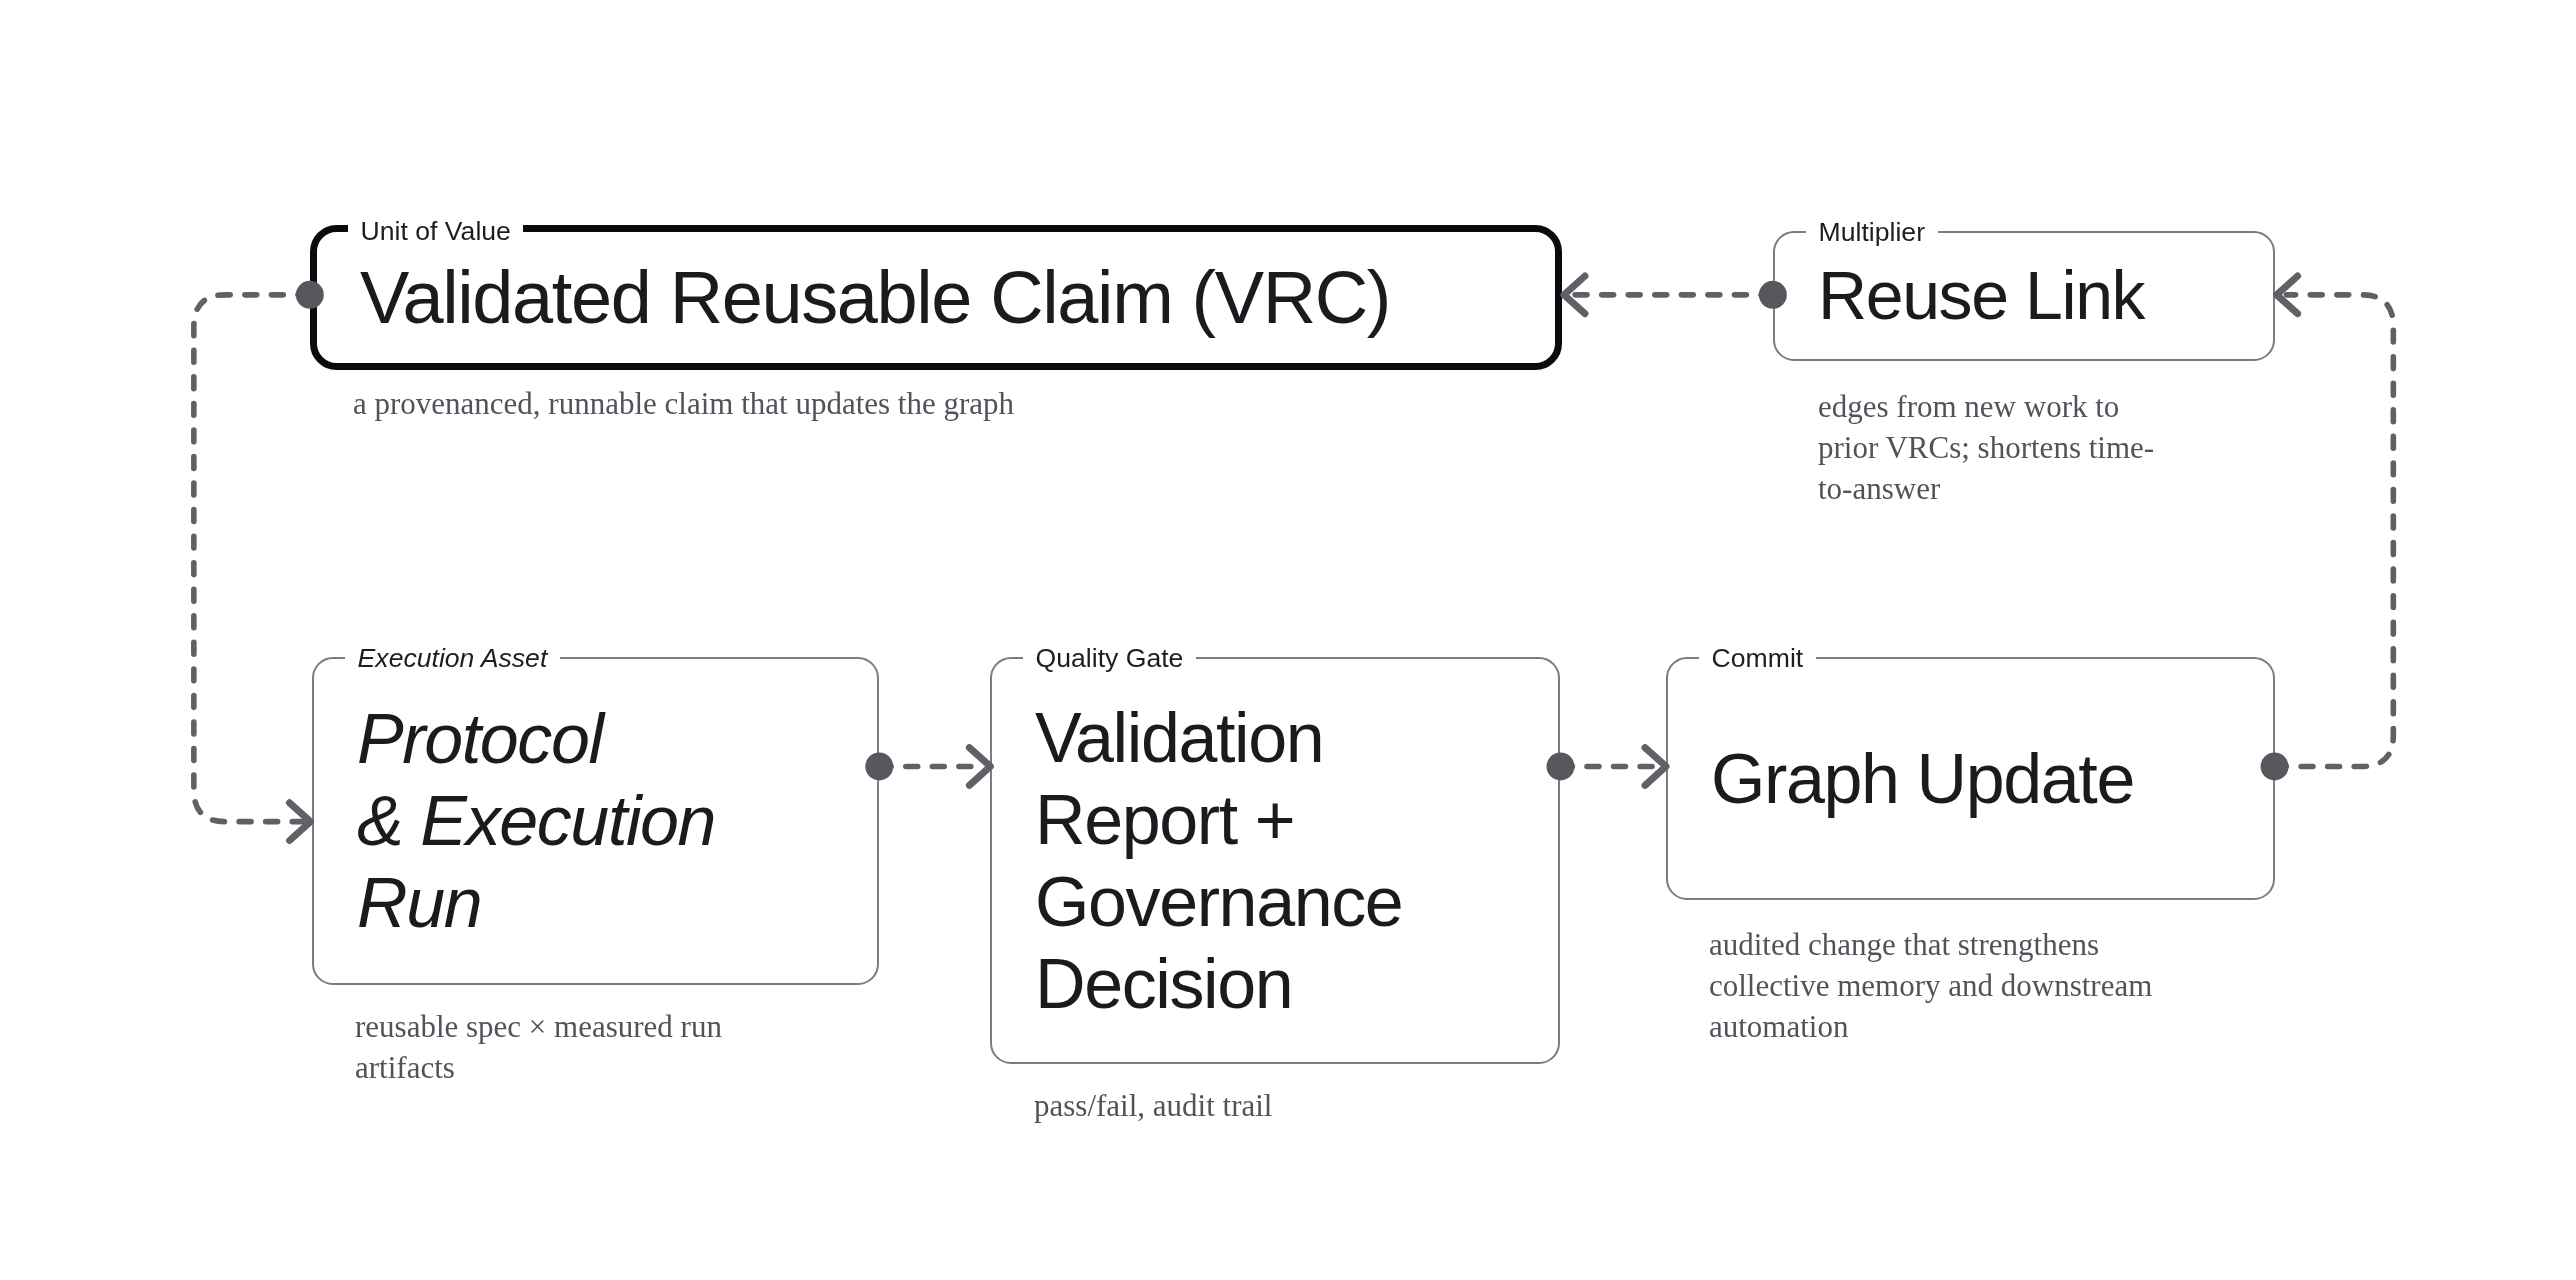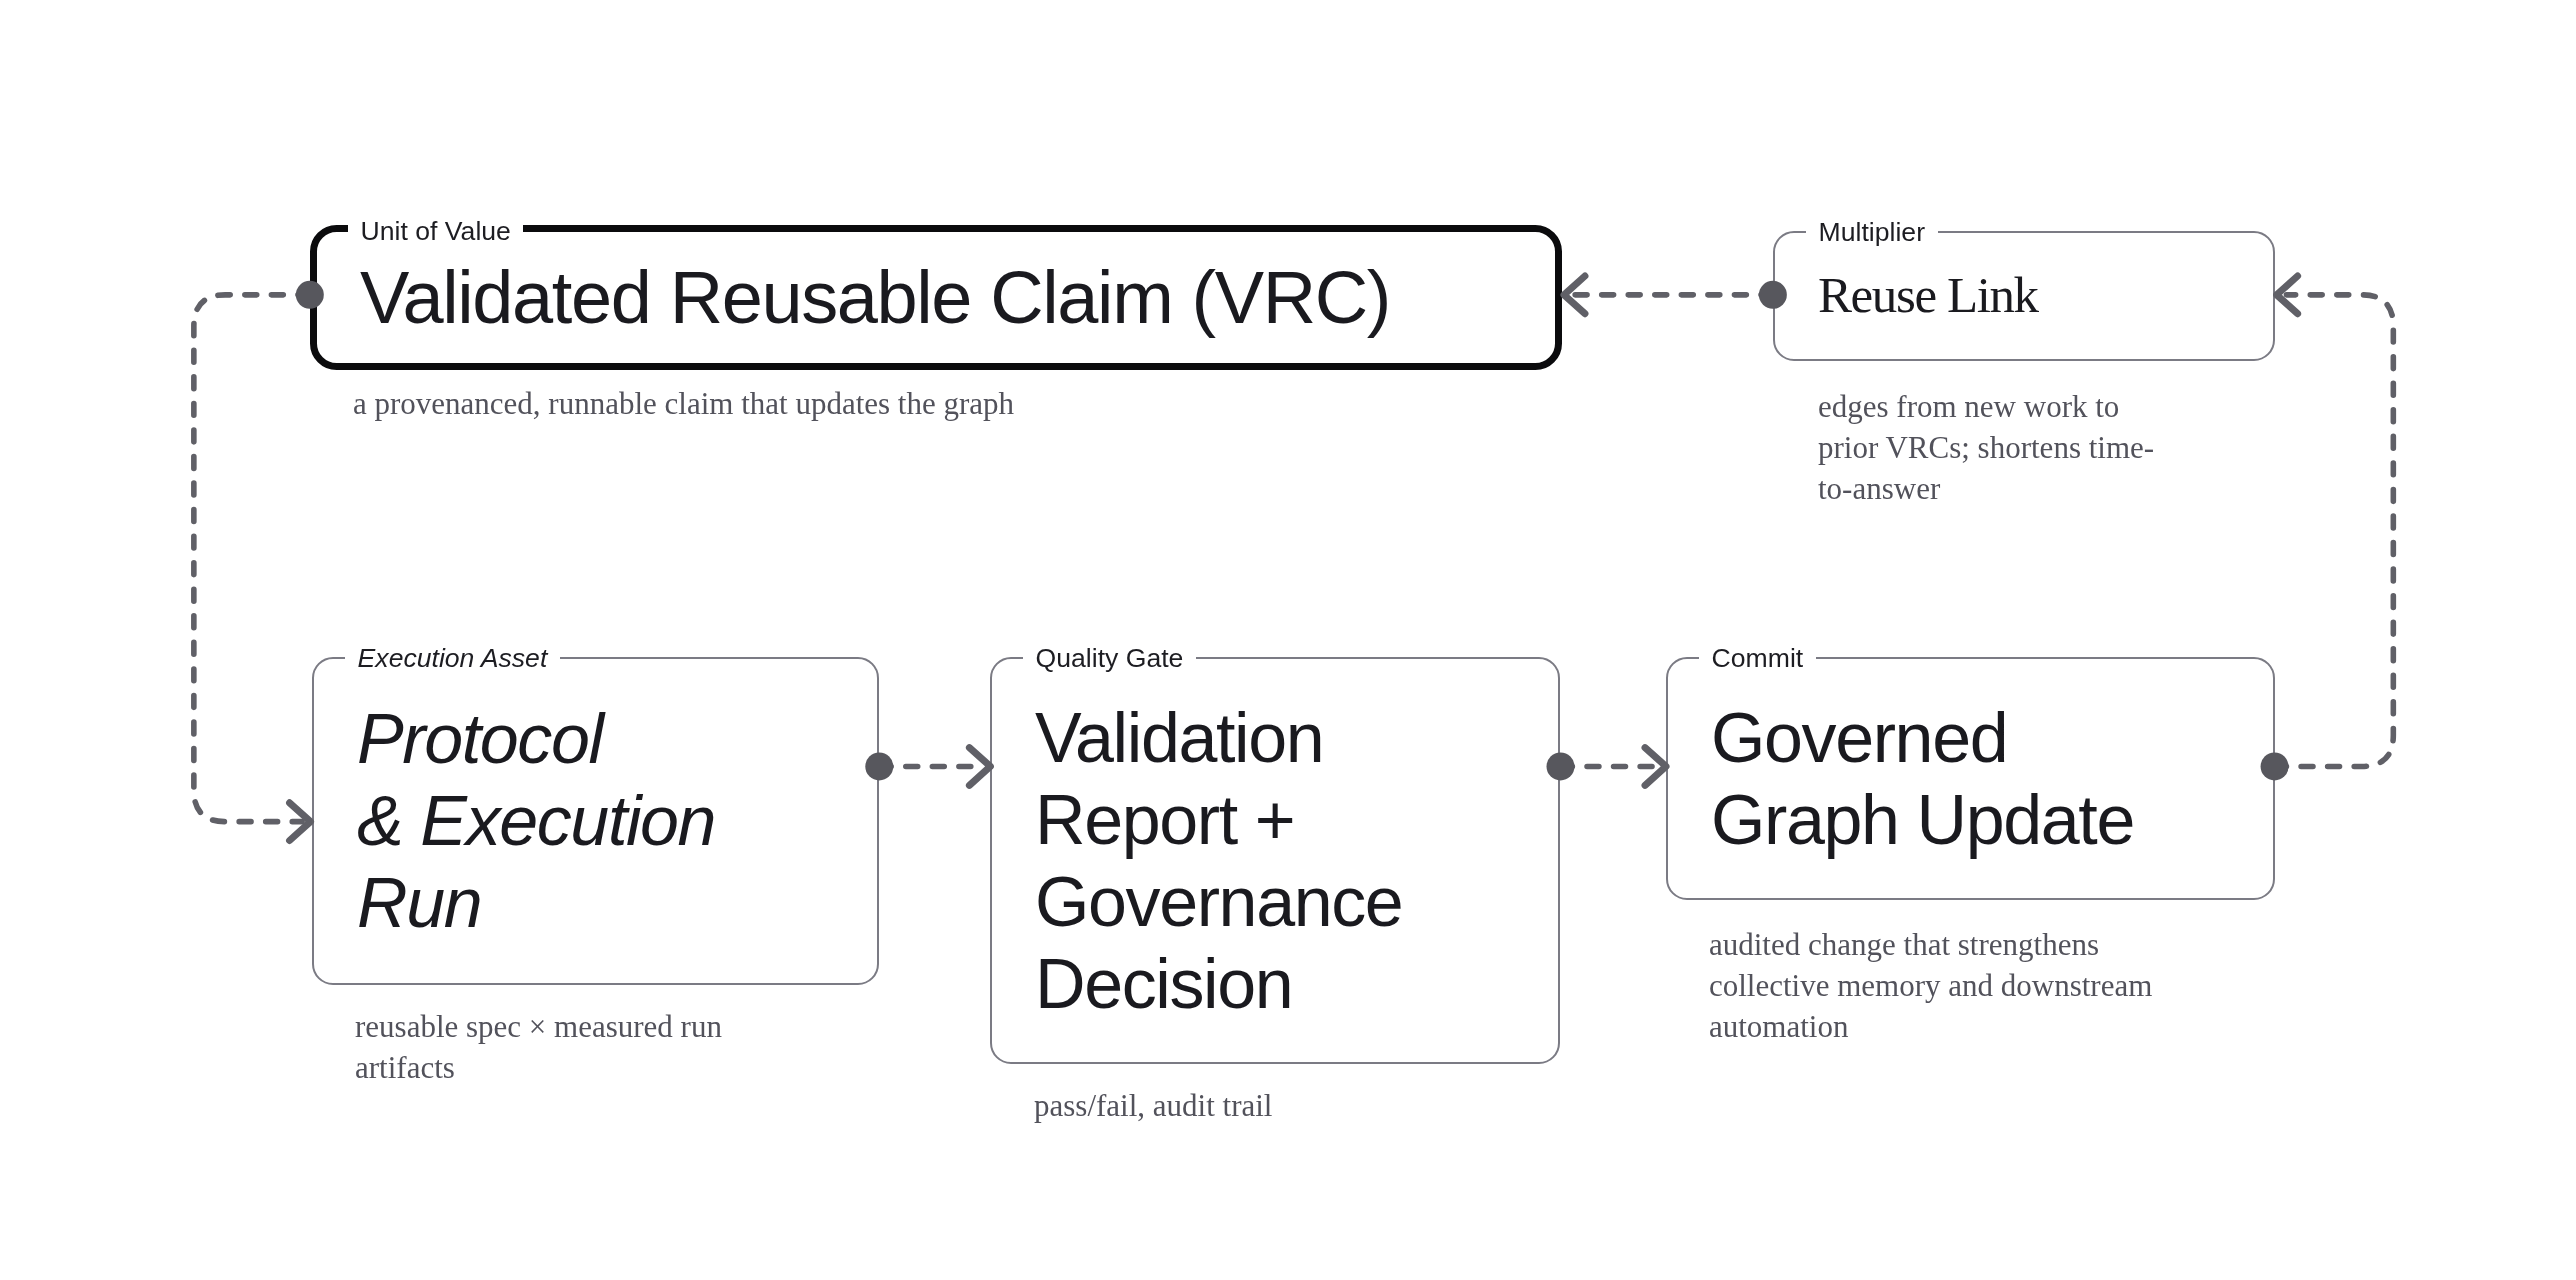--- a/index.html
+++ b/index.html
@@ -92,21 +92,21 @@
     <div class="title title-xl">
       <span class="tline">Validated Reusable Claim (VRC)</span>
     </div>
   </div>
   <div class="caption" style="left:353px;top:383px;">
     <span class="cline">a provenanced, runnable claim that updates the graph</span>
   </div>
 
   <div class="node" style="left:1773px;top:231px;width:502px;height:130px;">
     <span class="tag">Multiplier</span>
-    <div class="title title-xl" style="font-size:51px;font-family:Liberation Serif, serif;">
+    <div class="title title-xl" style="font-size:68px;">
       <span class="tline">Reuse Link</span>
     </div>
   </div>
   <div class="caption" style="left:1818px;top:386px;">
     <span class="cline">edges from new work to</span>
     <span class="cline">prior VRCs; shortens time-</span>
     <span class="cline">to-answer</span>
   </div>
 
   <div class="node" style="left:312px;top:657px;width:567px;height:328px;font-style:italic;">
@@ -131,21 +131,20 @@
       <span class="tline">Decision</span>
     </div>
   </div>
   <div class="caption" style="left:1034px;top:1085px;text-align:center;">
     <span class="cline">pass/fail, audit trail</span>
   </div>
 
   <div class="node" style="left:1666px;top:657px;width:609px;height:243px;">
     <span class="tag">Commit</span>
     <div class="title title-lg">
-      <span class="tline">Governed</span>
       <span class="tline">Graph Update</span>
     </div>
   </div>
   <div class="caption" style="left:1709px;top:924px;">
     <span class="cline">audited change that strengthens</span>
     <span class="cline">collective memory and downstream</span>
     <span class="cline">automation</span>
   </div>
 
   <svg id="connector-layer" width="2576" height="1280" viewBox="0 0 3686 1832">

